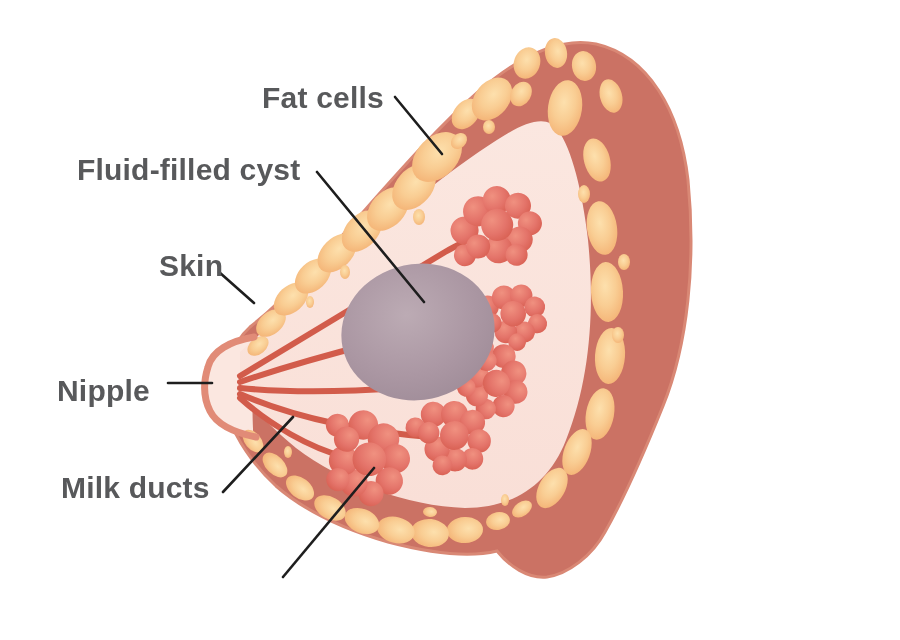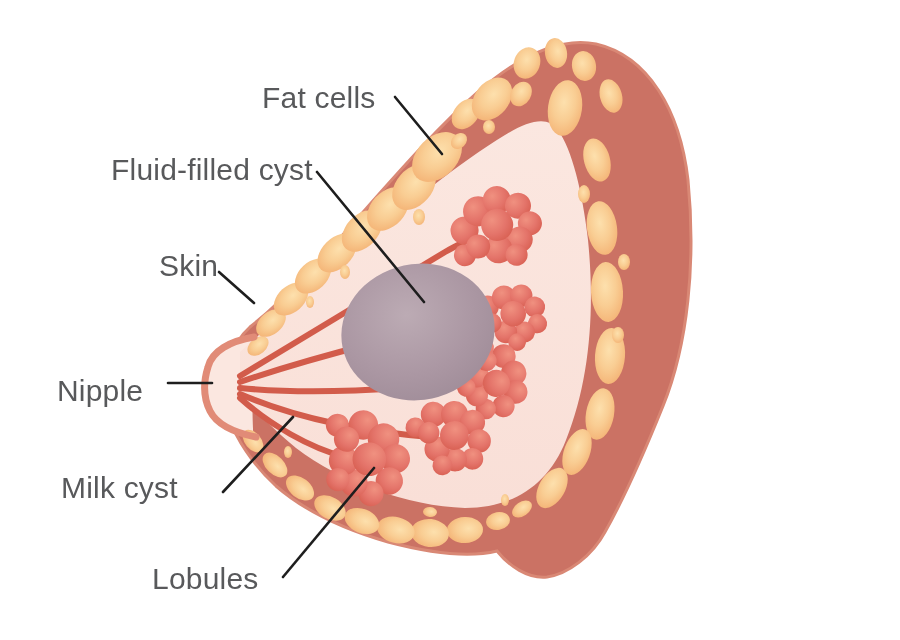--- a/index.html
+++ b/index.html
@@ -21,29 +21,29 @@
     position: absolute;
     left: 0;
     top: 0;
     width: 900px;
     height: 640px;
     display: block;
   }
   .diagram-label {
     position: absolute;
     font-size: 30px;
-    font-weight: 400;
+    font-weight: 700;
     letter-spacing: 0.2px;
     color: var(--label-text, #58595b);
     white-space: nowrap;
     line-height: 34px;
     user-select: none;
   }
   .lbl-fat-cells        { left: 262px; top: 81px;  }
-  .lbl-fluid-filled-cyst{ left: 77px;  top: 153px; margin-left: 34px; }
+  .lbl-fluid-filled-cyst{ left: 77px;  top: 153px; }
   .lbl-skin             { left: 159px; top: 249px; }
   .lbl-nipple           { left: 57px;  top: 362px; margin-top: 12px; }
   .lbl-milk-ducts       { left: 61px;  top: 471px; }
   .lbl-lobules          { left: 152px; top: 562px; }
 </style>
 </head>
 <body>
 
 <div class="figure-wrap">
 
@@ -194,15 +194,14 @@
       <line x1="168" y1="383" x2="212" y2="383"></line>
       <line x1="223" y1="492" x2="293" y2="417"></line>
       <line x1="283" y1="577" x2="374" y2="468"></line>
     </g>
   </svg>
 
   <div class="diagram-label lbl-fat-cells">Fat cells</div>
   <div class="diagram-label lbl-fluid-filled-cyst">Fluid-filled cyst</div>
   <div class="diagram-label lbl-skin">Skin</div>
   <div class="diagram-label lbl-nipple">Nipple</div>
-  <div class="diagram-label lbl-milk-ducts">Milk cyst</div>
-  <div class="diagram-label lbl-lobules">Lobules</div>
+  <div class="diagram-label lbl-milk-ducts">Milk ducts</div>
 </div>
 
 </body></html>

